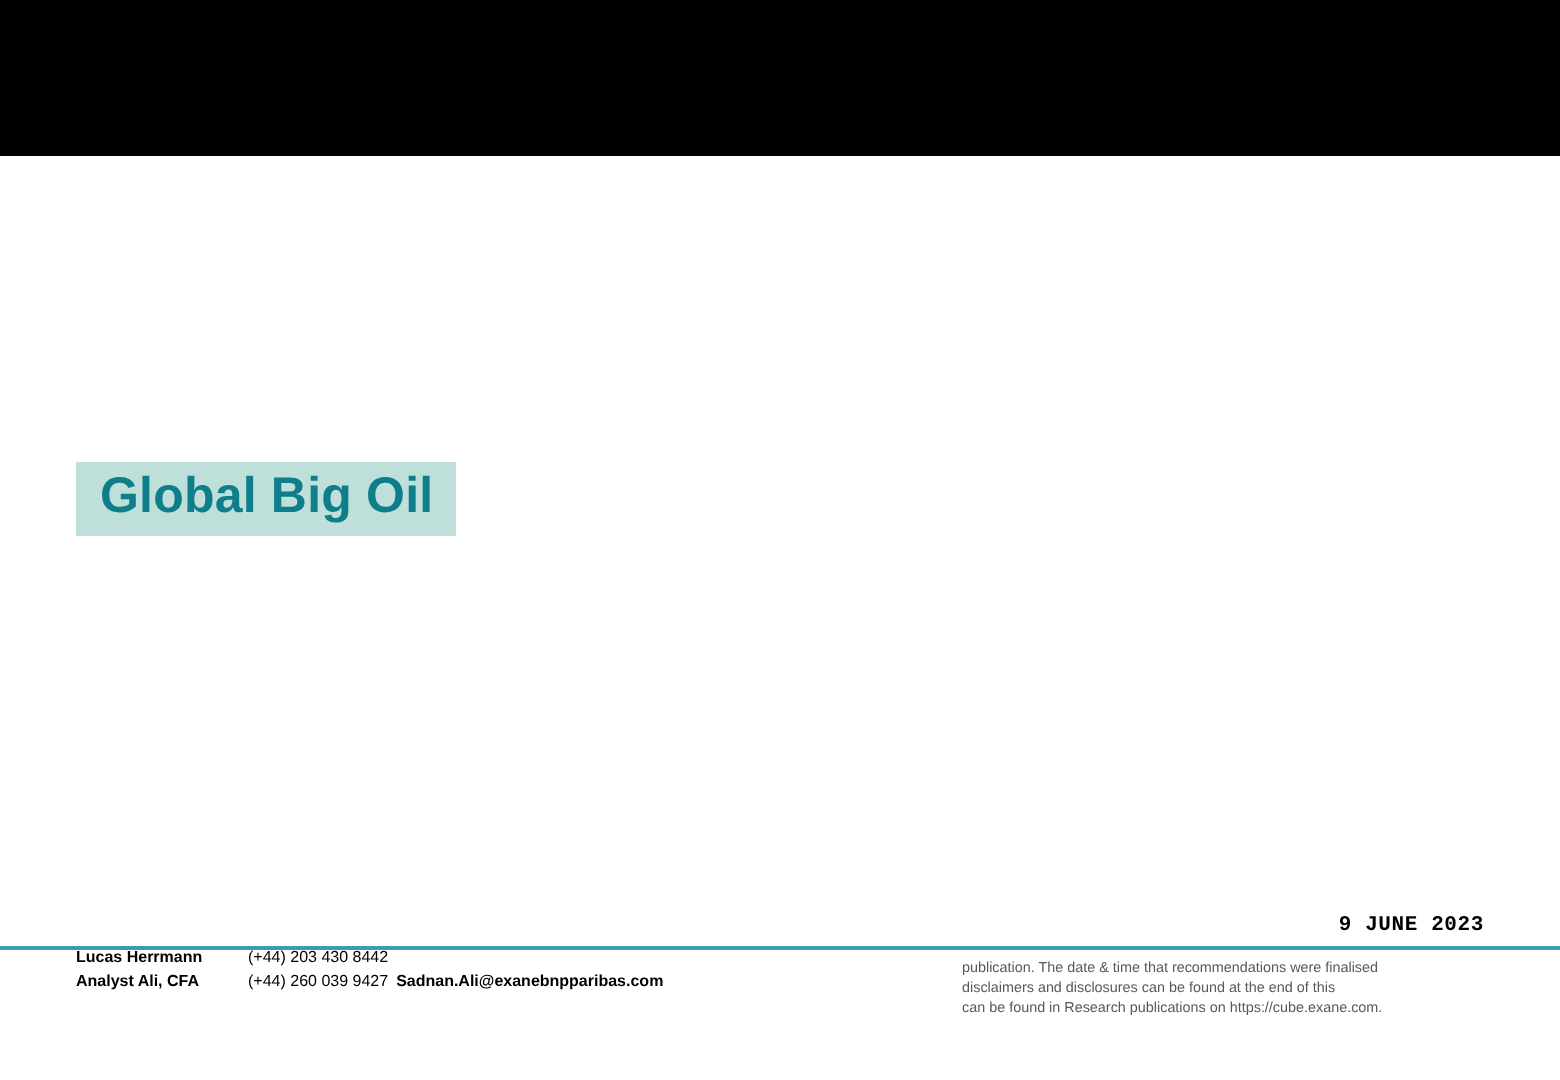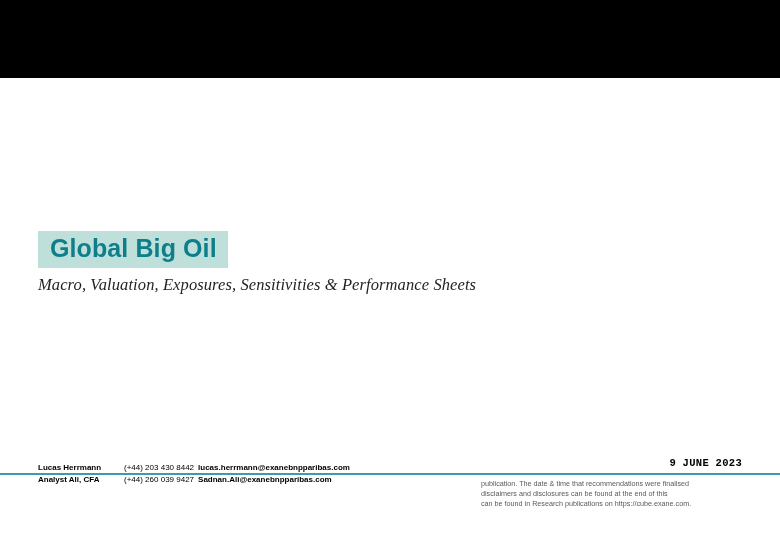--- a/index.html
+++ b/index.html
@@ -77,21 +77,21 @@
     left: 0;
     top: 473px;
     width: 780px;
     height: 1.5px;
     background: #3b9cb0;
   }
   
   .analysts {
     position: absolute;
     left: 38px;
-    top: 462px;
+    top: 473px;
   }
   .analyst-row {
     display: flex;
     align-items: baseline;
     font-size: 8px;
     line-height: 11.5px;
     color: #000000;
     white-space: nowrap;
   }
   .analyst-name {
@@ -126,31 +126,29 @@
 <div class="slide">
 
   <div class="top-band"></div>
 
   <div class="title-wrap">
     <span class="title-highlight">
       <span class="title-text">Global Big Oil</span>
     </span>
   </div>
 
-  <div class="subtitle">Macro, Valuation, Exposures, Sensitivities &amp; Performance Sheets</div>
 
   <div class="date-line">9 JUNE 2023</div>
 
   <div class="rule"></div>
 
   <div class="analysts">
     <div class="analyst-row">
       <span class="analyst-name">Lucas Herrmann</span>
       <span class="analyst-phone">(+44) 203 430 8442</span>
-      <span class="analyst-email">lucas.herrmann@exanebnpparibas.com</span>
     </div>
     <div class="analyst-row">
       <span class="analyst-name">Analyst Ali, CFA</span>
       <span class="analyst-phone">(+44) 260 039 9427</span>
       <span class="analyst-email">Sadnan.Ali@exanebnpparibas.com</span>
     </div>
   </div>
 
   <div class="disclaimer">
     <div>publication. The date &amp; time that recommendations were finalised</div>

